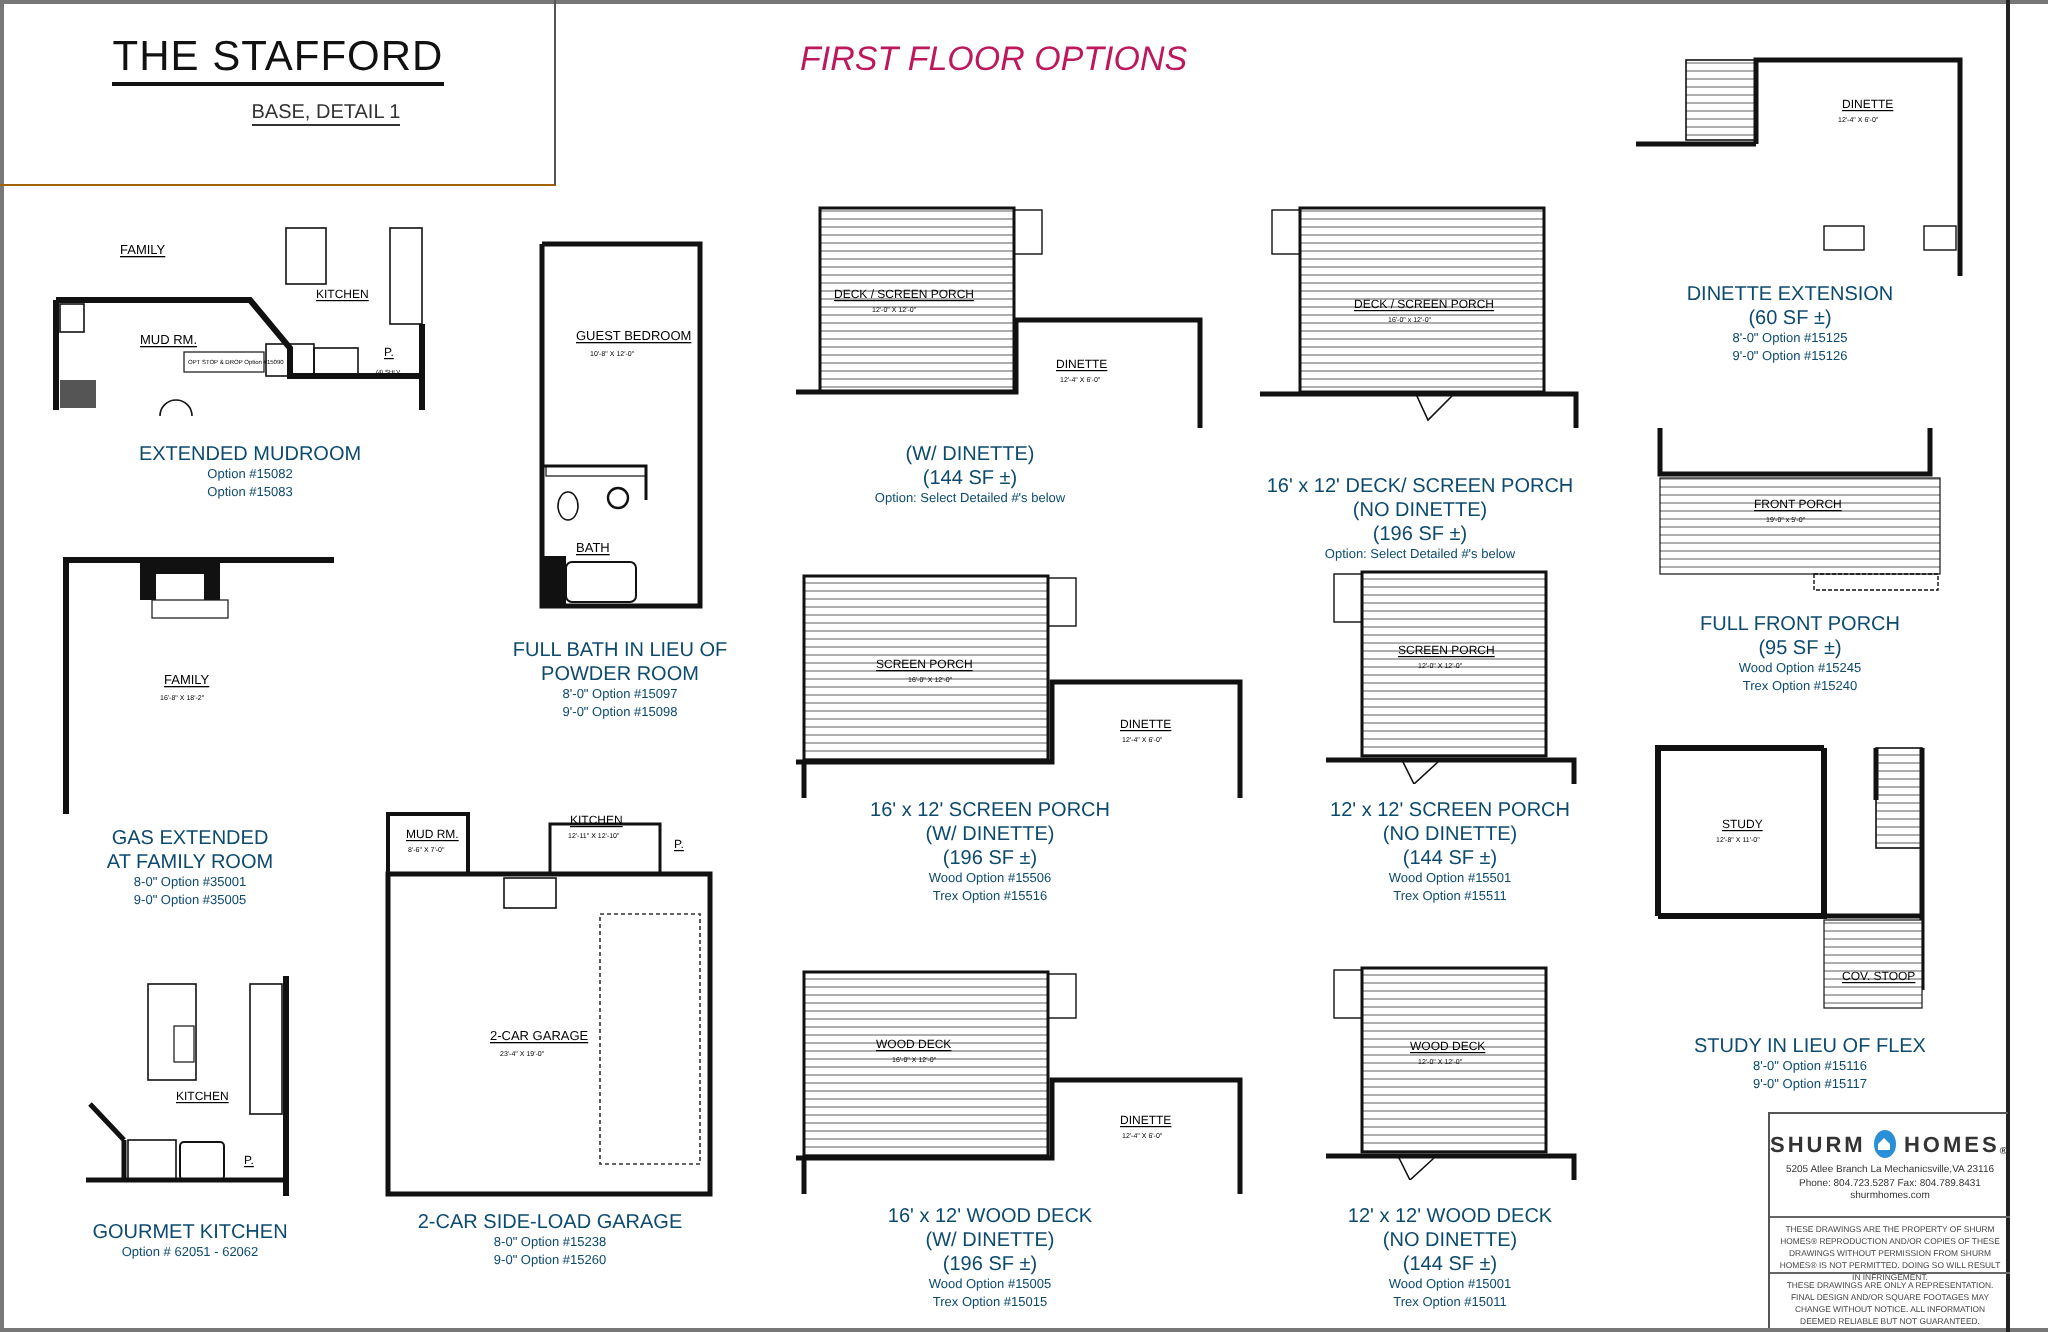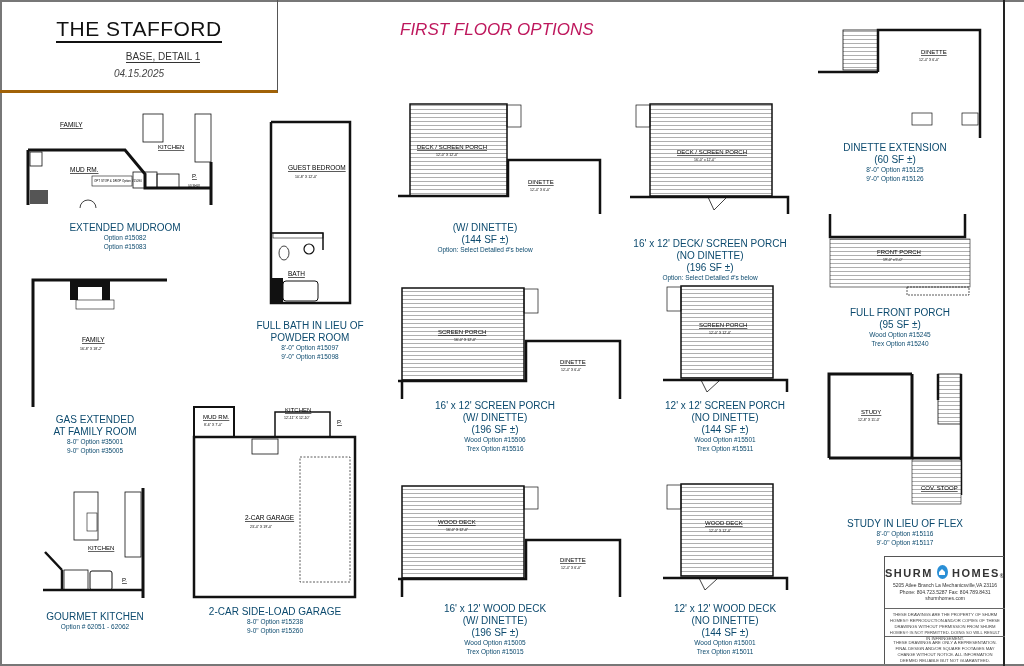--- a/index.html
+++ b/index.html
@@ -1,20 +1,20 @@
 <!DOCTYPE html>
 <html><head>
 <meta charset="utf-8">
 <style>
   * { box-sizing: border-box; margin: 0; padding: 0; }
   html, body { width: 1024px; height: 666px; background: #ffffff; overflow: hidden; }
   body { font-family: "Liberation Sans", sans-serif; color: #111; position: relative; }
   .sheet { position: absolute; left: 0; top: 0; width: 1024px; height: 666px; border-top: 2px solid #777; border-left: 2px solid #777; border-bottom: 2px solid #777; }
   .sheet-right-line { position: absolute; left: 1003px; top: 0; width: 2px; height: 666px; background: #222; }
-  .title-block { position: absolute; left: 0; top: 0; width: 278px; height: 93px; border-right: 1px solid #555; border-bottom: 3px solid #a16207; text-align: center; }
+  .title-block { position: absolute; left: 0; top: 0; width: 278px; height: 93px; border-right: 1px solid #555; border-bottom: 1px solid #a16207; text-align: center; }
   .title-main { position: absolute; left: 0; width: 278px; top: 17px; font-size: 21px; letter-spacing: 0.5px; }
   .title-main span { border-bottom: 2px solid #111; padding-bottom: 1px; }
   .title-sub { position: absolute; left: 0; width: 278px; top: 51px; font-size: 10px; color: #333; }
   .title-sub span { border-bottom: 1px solid #333; margin-left: 48px; }
   .title-date { position: absolute; left: 0; width: 278px; top: 68px; font-size: 10px; font-style: italic; color: #444; }
   .page-heading { position: absolute; left: 400px; top: 20px; font-size: 17px; font-style: italic; color: #be185d; }
   .plan { position: absolute; }
   .cap { position: absolute; text-align: center; color: #0c4a6e; line-height: 1.2; }
   .cap .t { font-size: 10px; display: block; }
   .cap .s { font-size: 6.5px; display: block; line-height: 1.35; }
@@ -39,21 +39,20 @@
     </pattern>
   </defs>
 </svg>
 
 <div class="sheet"></div>
 <div class="sheet-right-line"></div>
 
 <div class="title-block">
   <div class="title-main"><span>THE STAFFORD</span></div>
   <div class="title-sub"><span>BASE, DETAIL 1</span></div>
-  <div class="title-date">04.15.2025</div>
 </div>
 <div class="page-heading">FIRST FLOOR OPTIONS</div>
 
 <svg class="plan" style="left:25px;top:110px" width="200" height="100">
   <text x="35" y="17" font-size="6.5" text-decoration="underline">FAMILY</text>
   <rect x="118" y="4" width="20" height="28" fill="none" stroke="#111" stroke-width="0.8"></rect>
   <rect x="170" y="4" width="16" height="48" fill="none" stroke="#111" stroke-width="0.8"></rect>
   <text x="133" y="39" font-size="6" text-decoration="underline">KITCHEN</text>
   <path d="M3,40 L100,40 L120,64 L120,78 L186,78 L186,52 M3,40 L3,95 M186,78 L186,95" fill="none" stroke="#111" stroke-width="3"></path>
   <rect x="5" y="42" width="12" height="14" fill="none" stroke="#111" stroke-width="0.8"></rect>

